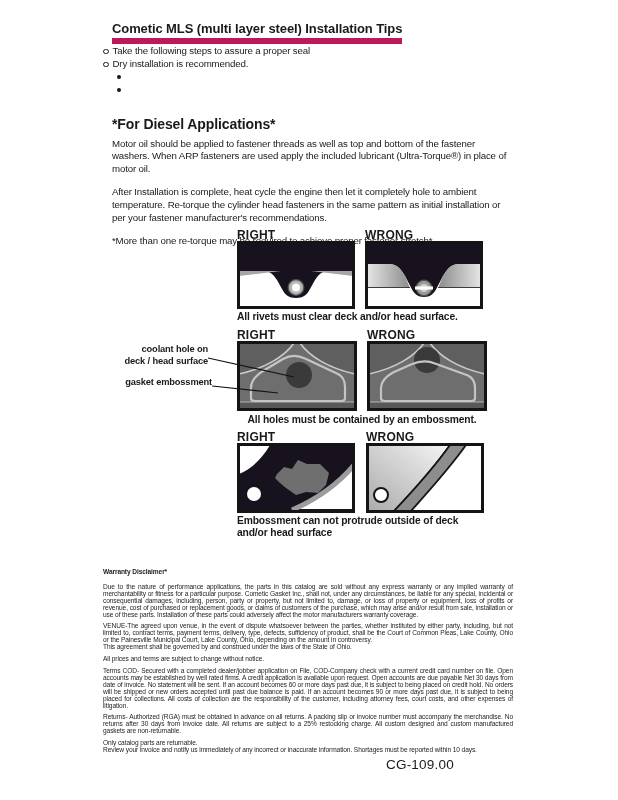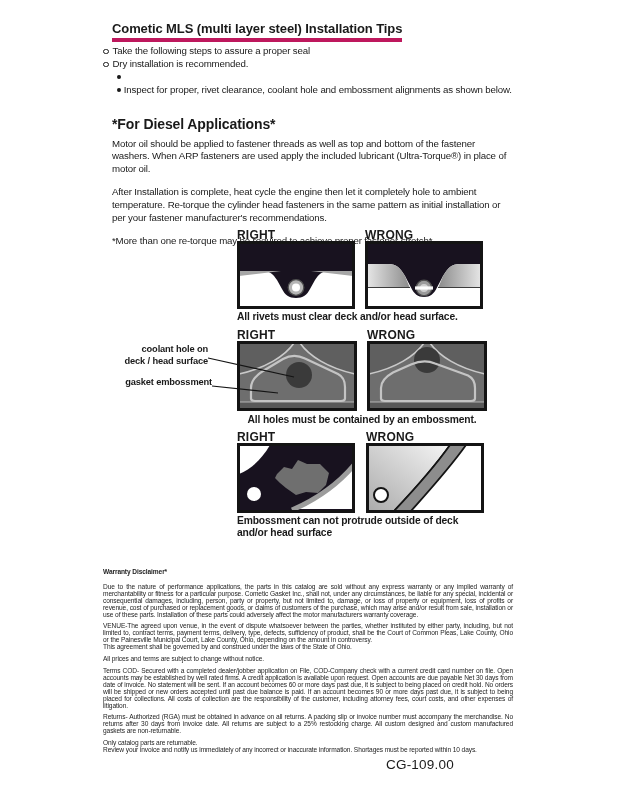--- a/index.html
+++ b/index.html
@@ -4,21 +4,21 @@
 <style>
   html,body{margin:0;padding:0;background:#ffffff;}
   .page{
     position:relative;width:618px;height:800px;background:#ffffff;overflow:hidden;
     font-family:"Liberation Sans","DejaVu Sans",sans-serif;color:#1a1a1a;
   }
   .abs{position:absolute;}
   
   .doc-title{
     left:112px;top:21px;font-size:13px;font-weight:bold;letter-spacing:-0.1px;
-    border-bottom:4px solid #be185d;padding-bottom:2px;white-space:nowrap;
+    border-bottom:6px solid #be185d;padding-bottom:2px;white-space:nowrap;
   }
   
   .tips{left:103px;top:45px;font-size:9.7px;letter-spacing:-0.15px;}
   .b-row{display:flex;align-items:flex-start;height:13px;}
   .b-row.sub{margin-left:14px;}
   .b-dot{width:3.5px;height:3.5px;border:1px solid #1a1a1a;border-radius:50%;margin:3.8px 4px 0 0;flex:none;}
   .b-fill{width:3.8px;height:3.8px;background:#1a1a1a;border-radius:50%;margin:3.8px 3px 0 0;flex:none;}
   
   .diesel{left:112px;top:118px;width:400px;font-size:9.7px;line-height:12.6px;letter-spacing:-0.15px;}
   .diesel h2{font-size:14px;font-weight:bold;margin:0 0 7px 0;letter-spacing:-0.1px;}
@@ -51,21 +51,20 @@
     </div>
     <div class="b-row">
       <span class="b-dot"></span>
       <span>Dry installation is recommended.</span>
     </div>
     <div class="b-row sub">
       <span class="b-fill"></span>
     </div>
     <div class="b-row sub">
       <span class="b-fill"></span>
-      <span>Inspect for proper, rivet clearance, coolant hole and embossment alignments as shown below.</span>
     </div>
   </div>
 
   <div class="abs diesel">
     <h2>*For Diesel Applications*</h2>
     <p>Motor oil should be applied to fastener threads as well as top and bottom of the fastener washers. When ARP fasteners are used apply the included lubricant (Ultra-Torque®) in place of motor oil.</p>
     <p>After Installation is complete, heat cycle the engine then let it completely hole to ambient temperature. Re-torque the cylinder head fasteners in the same pattern as initial installation or per your fastener manufacturer's recommendations.</p>
     <p>*More than one re-torque may be required to achieve proper fastener stretch*</p>
   </div>
 

